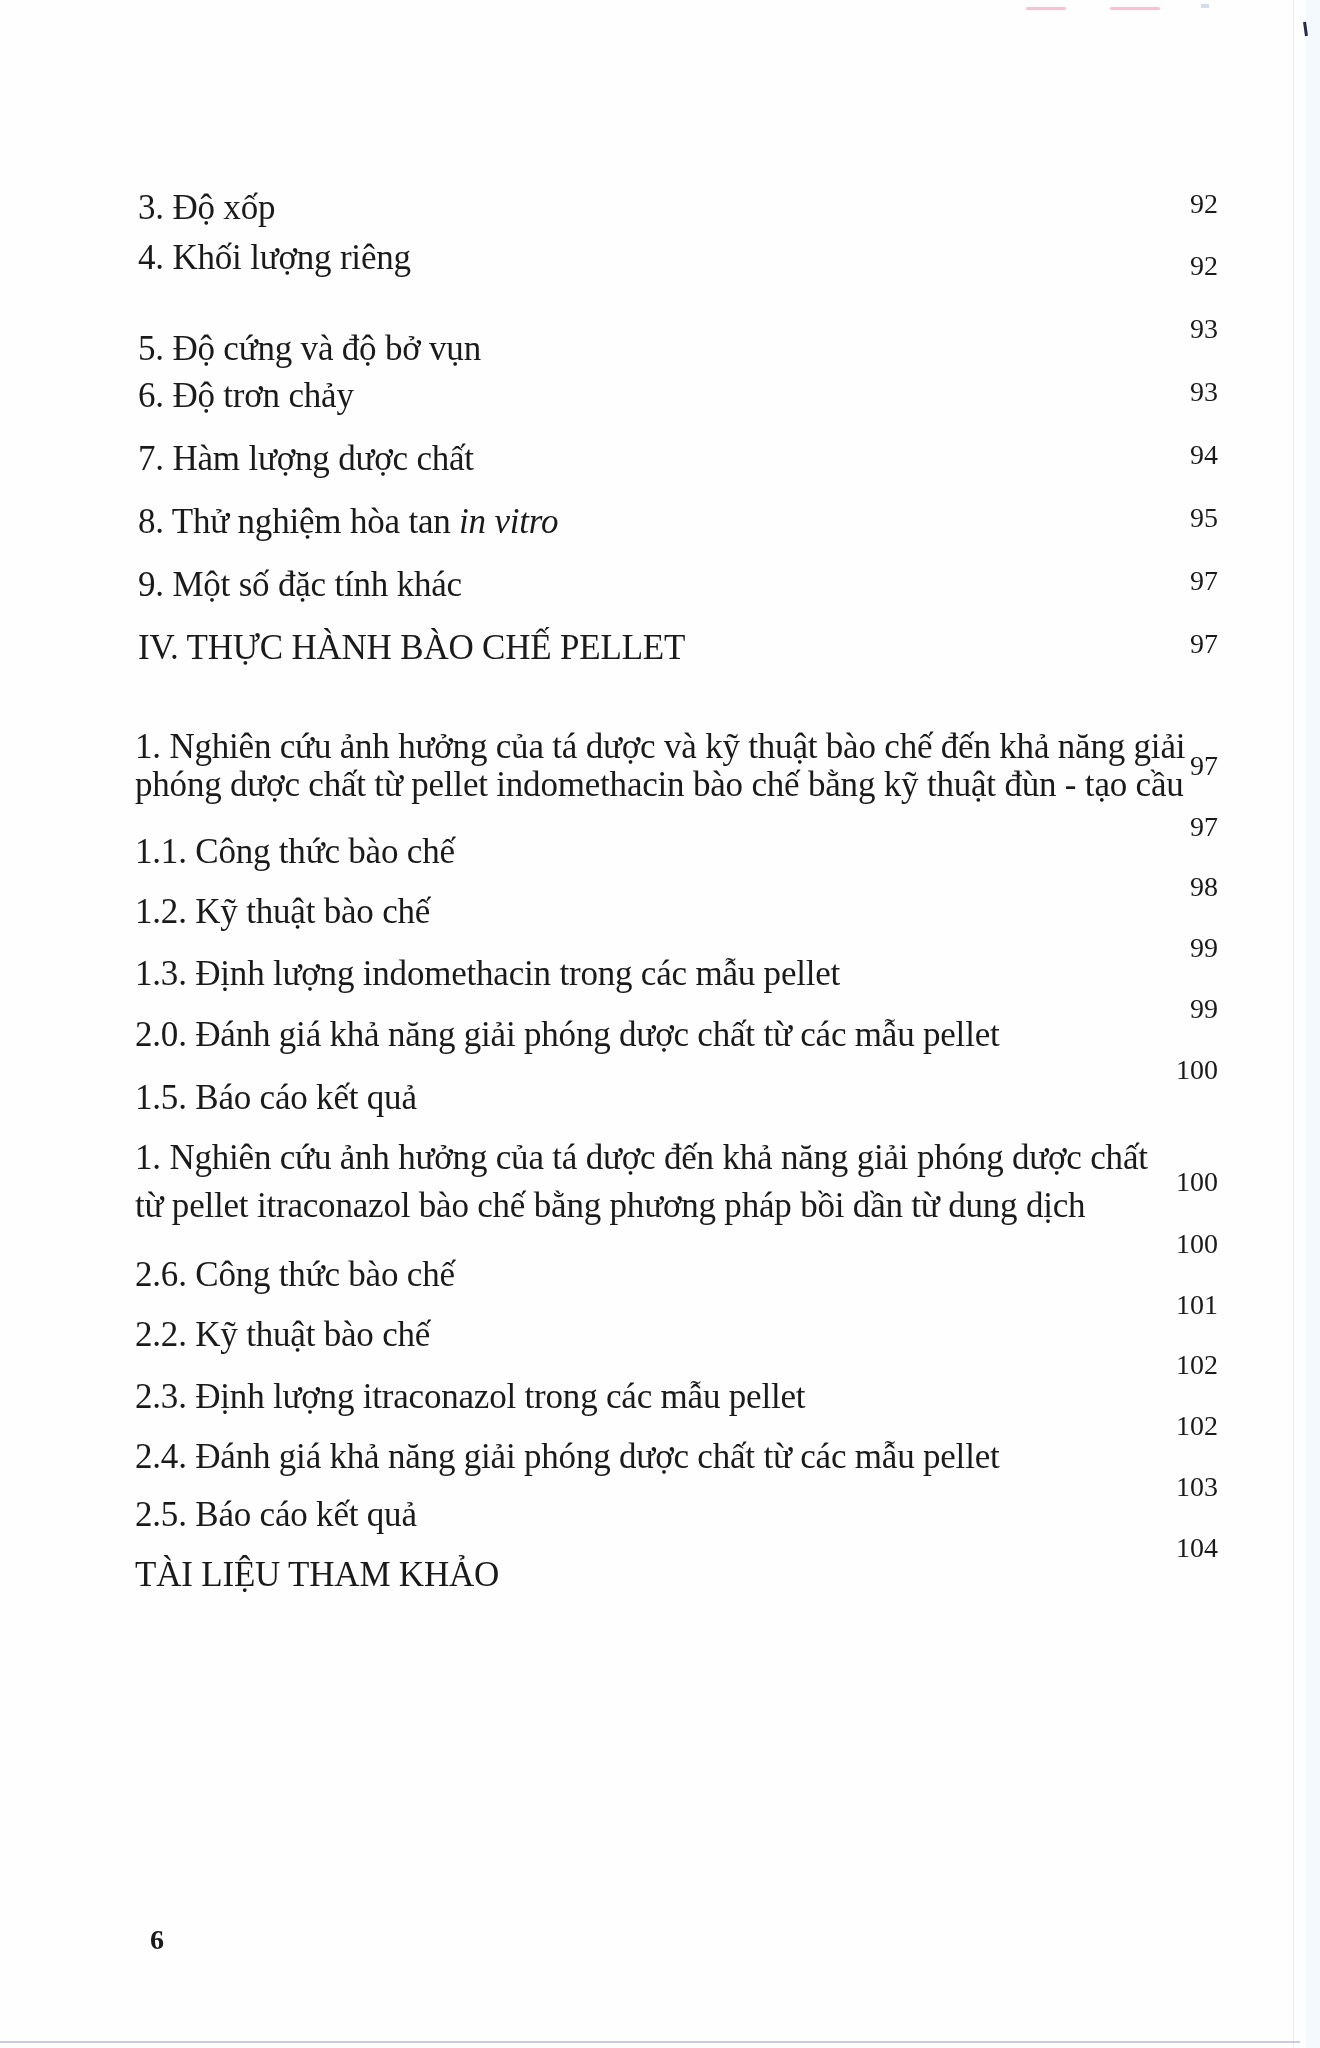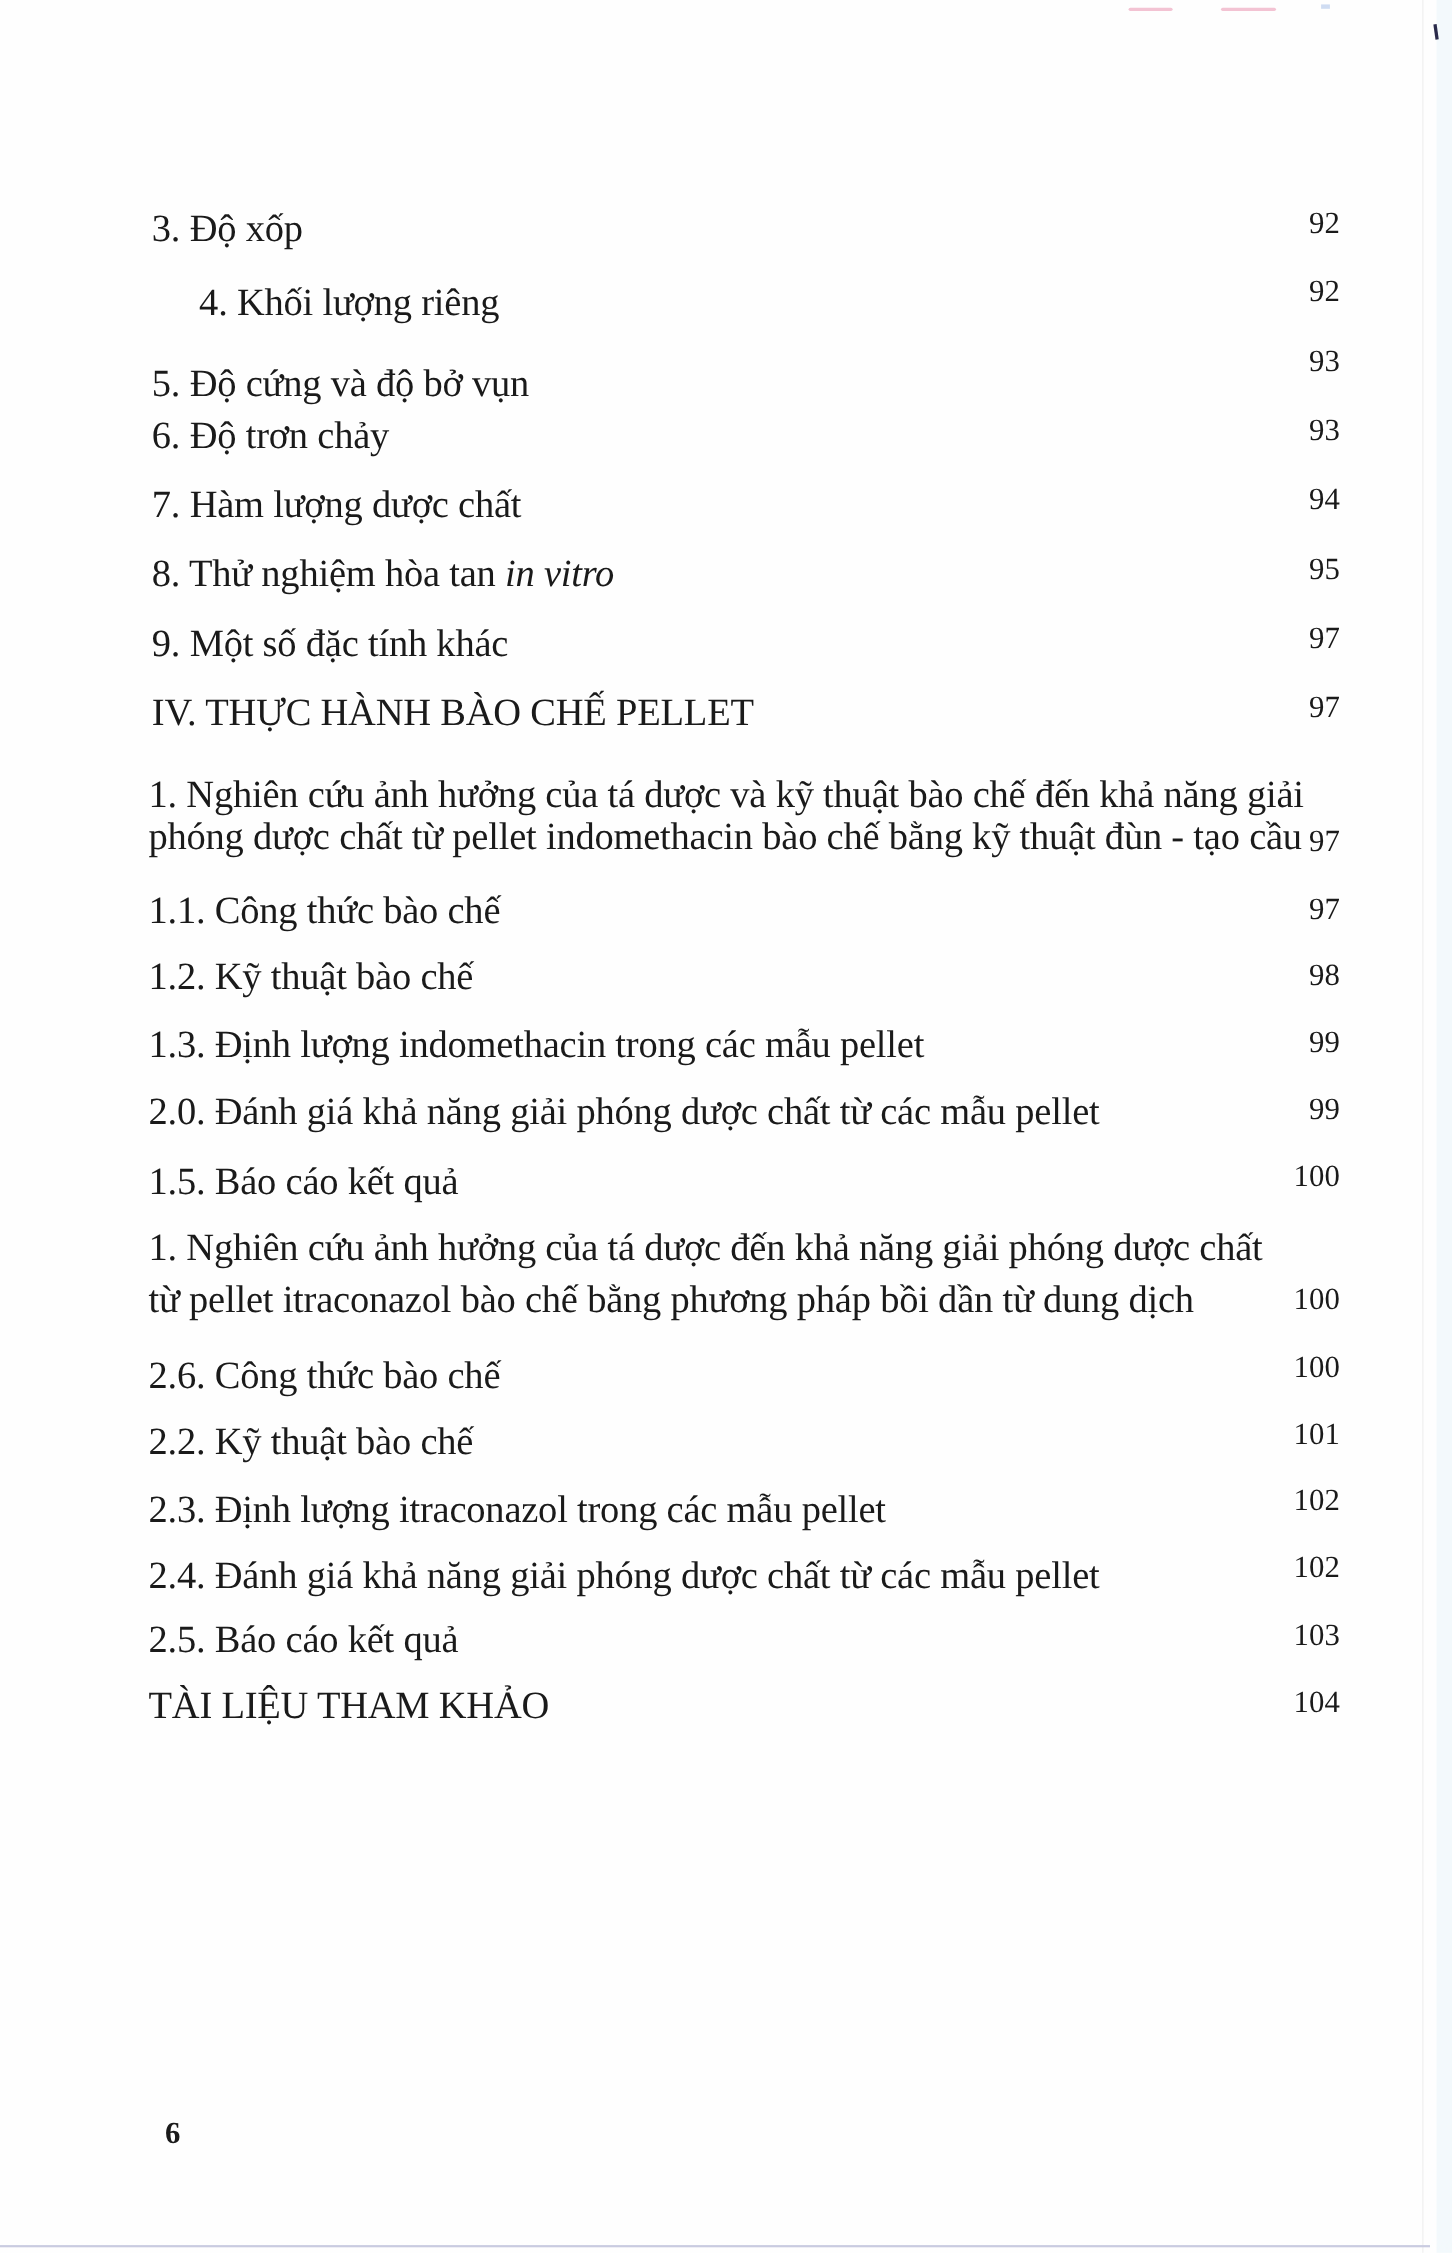--- a/index.html
+++ b/index.html
@@ -63,20 +63,21 @@
     .toc-line {
       position: absolute;
       left: 138px;
       font-size: 35px;
       line-height: 1;
       white-space: nowrap;
       letter-spacing: -0.2px;
     }
     .toc-line.cont {
       left: 135px;
+      margin-top: 24px;
     }
     .toc-page {
       position: absolute;
       right: 102px;
       font-size: 28px;
       line-height: 1;
       text-align: right;
       white-space: nowrap;
     }
     .italic { font-style: italic; }
@@ -98,21 +99,21 @@
   <div class="mark-top-pink" style="left:1026px;width:40px;"></div>
   <div class="mark-top-pink" style="left:1110px;width:50px;"></div>
   <div class="mark-top-blue"></div>
   <div class="mark-dark"></div>
 
   <div>
 
     <div class="toc-line" style="top:190px;">3. Độ xốp</div>
     <div class="toc-page" style="top:190px;">92</div>
 
-    <div class="toc-line" style="top:257px;margin-left:43px;">4. Khối lượng riêng</div>
+    <div class="toc-line" style="top:240px;">4. Khối lượng riêng</div>
     <div class="toc-page" style="top:252px;">92</div>
 
     <div class="toc-line" style="top:331px;">5. Độ cứng và độ bở vụn</div>
     <div class="toc-page" style="top:315px;">93</div>
 
     <div class="toc-line" style="top:378px;">6. Độ trơn chảy</div>
     <div class="toc-page" style="top:378px;">93</div>
 
     <div class="toc-line" style="top:441px;">7. Hàm lượng dược chất</div>
     <div class="toc-page" style="top:441px;">94</div>

